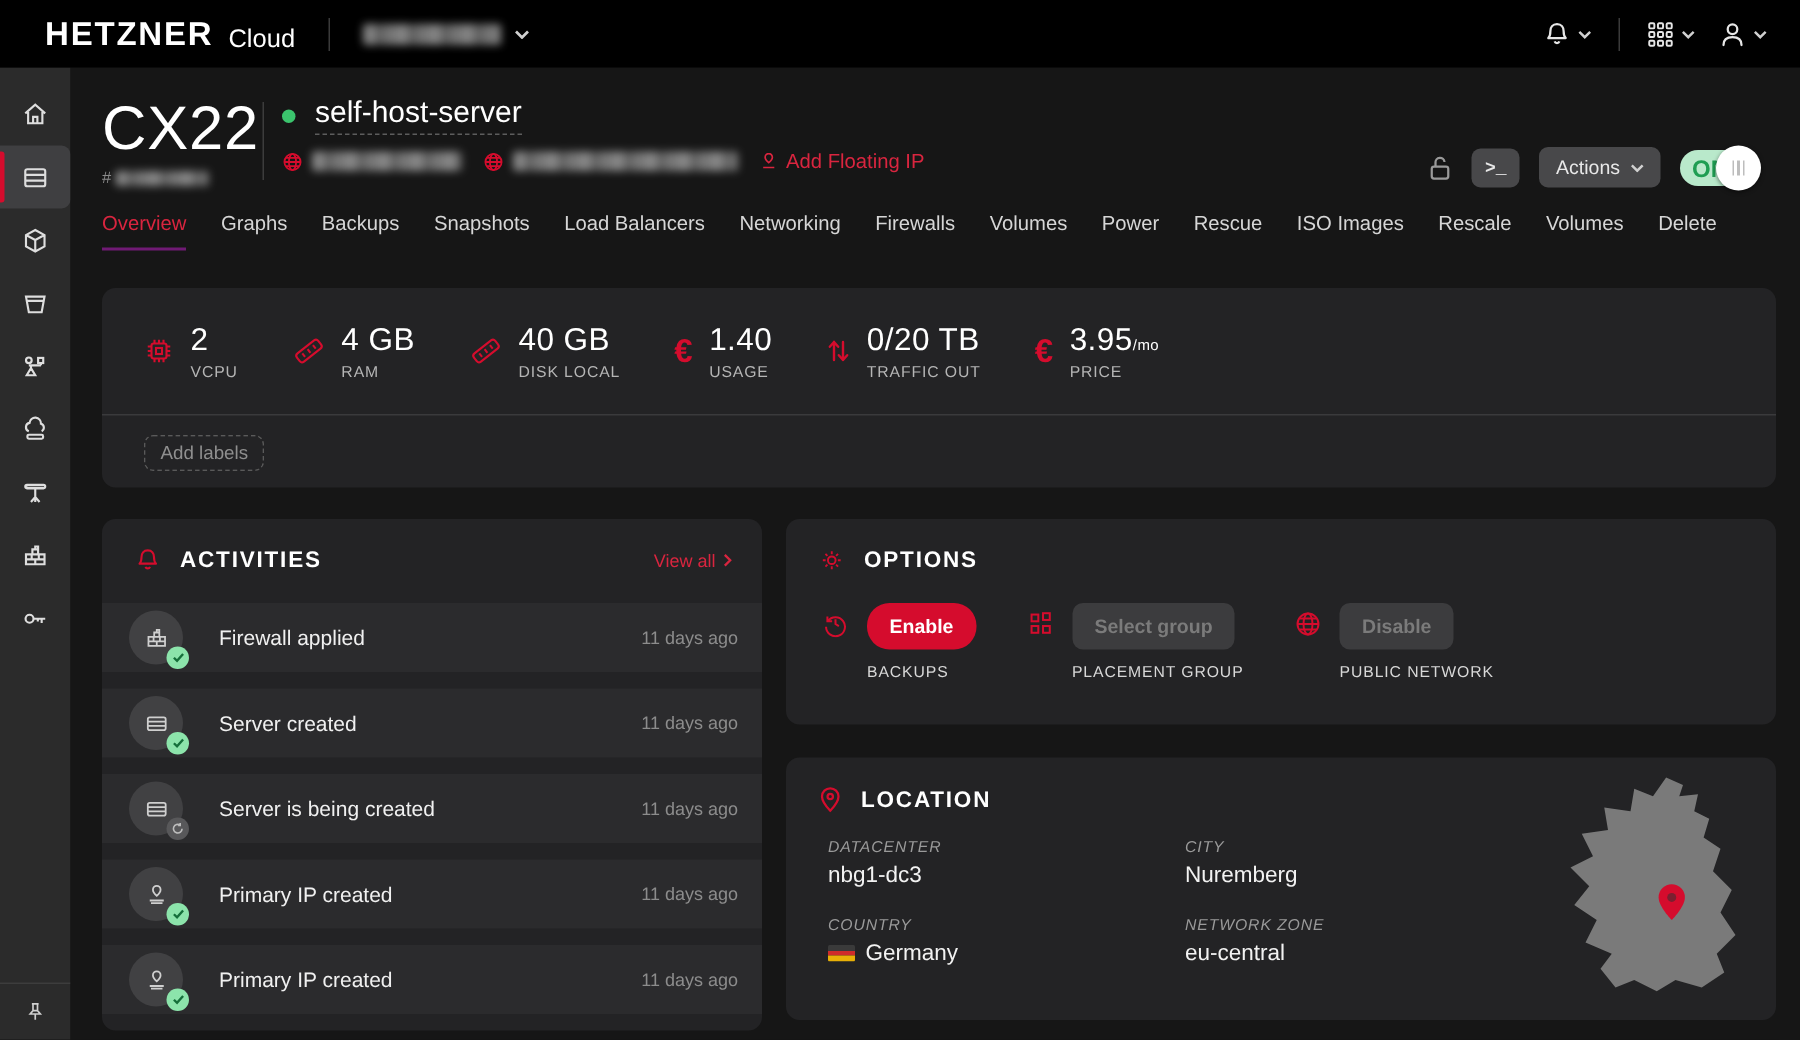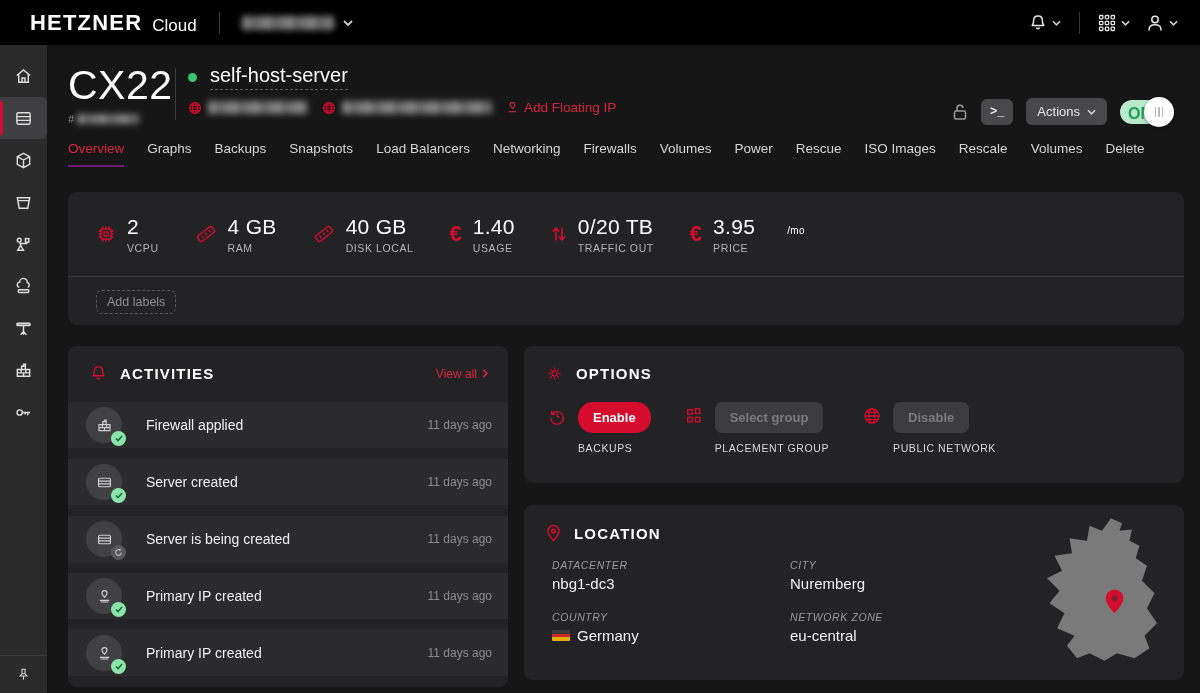--- a/index.html
+++ b/index.html
@@ -73,21 +73,21 @@
   .tabs { position:absolute; left:21px; top:96px; right:10px; display:flex; gap:23px; }
   .tab { color:#d6d6d6; font-size:13.5px; padding-bottom:9px; cursor:pointer; white-space:nowrap; }
   .tab.active { color:#d9253f; border-bottom:2px solid #701a75; }
 
   .card { position:absolute; background:#232325; border-radius:9px; }
   .stats-card { left:21px; top:147px; width:1116px; height:133px; }
   .stats-row { display:flex; align-items:center; gap:36px; padding:0 0 0 28px; height:84px; }
   .stat { display:flex; align-items:center; gap:11px; }
   .stat-icn { color:#d50c2d; }
   .stat-val { color:#fff; font-size:21px; letter-spacing:.3px; }
-  .stat-suffix { color:#fff; font-size:10px;margin-left:32px; }
+  .stat-suffix { color:#fff; font-size:10px; }
   .stat-lbl { color:#b5b5b5; font-size:10.5px; letter-spacing:.6px; margin-top:3px; }
   .stats-sep { border-top:1px solid #3a3a3c; }
   .labels-row { padding:13px 0 0 28px; }
   .add-labels { display:inline-block; border:1px dashed #5a5a5a; border-radius:6px; color:#8f8f8f;
     font-size:12.5px; padding:4px 10px; cursor:pointer; }
 
   .card-head { display:flex; align-items:center; gap:13px; padding:19px 20px 0 22px; }
   .card-title { color:#fff; font-size:15px; font-weight:700; letter-spacing:1.2px; }
   .head-right { margin-left:auto; font-size:12px; }
 

